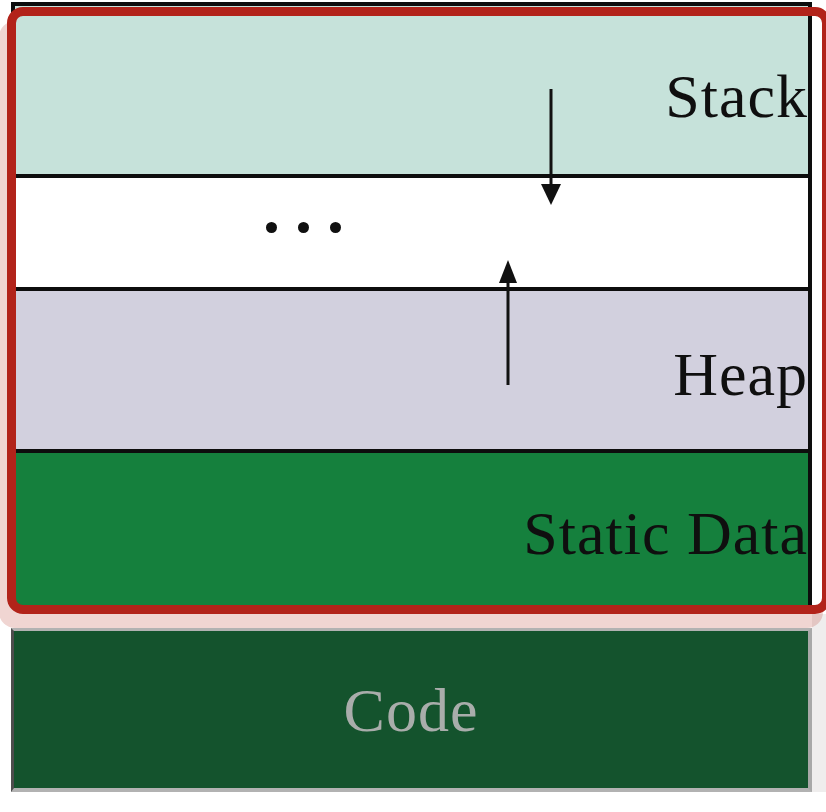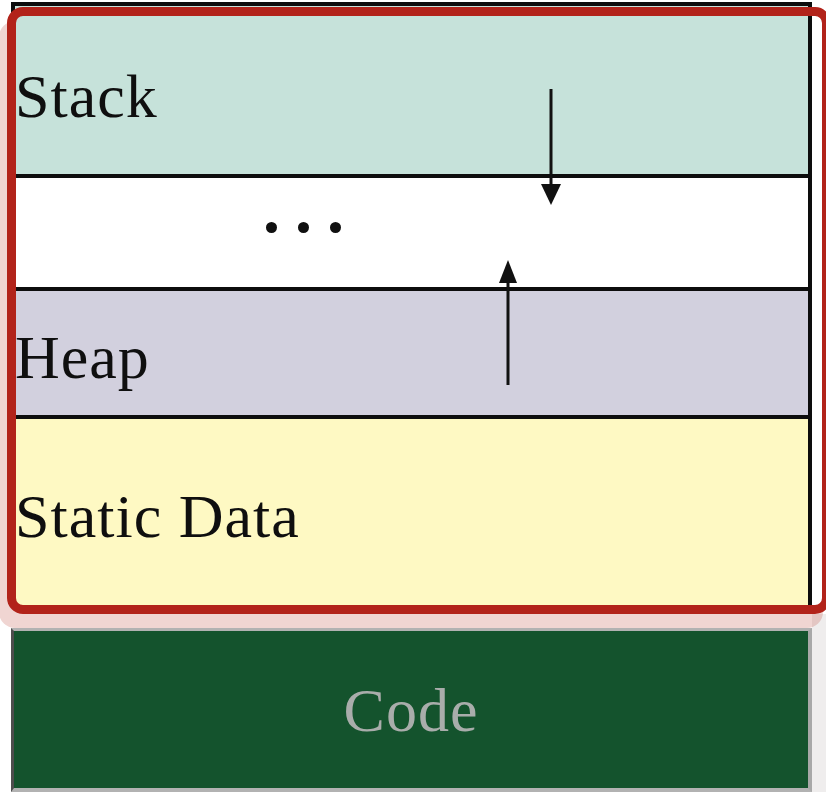--- a/index.html
+++ b/index.html
@@ -6,29 +6,29 @@
   #canvas{
     position:relative;width:826px;height:812px;overflow:hidden;
     background:#ffffff;font-family:"Liberation Serif", serif;
   }
   
   #mem-box{
     position:absolute;left:11px;top:2px;width:801px;height:606px;
     border-top:4px solid #0d0d0d;border-left:4px solid #0d0d0d;border-right:4px solid #0d0d0d;
     box-sizing:border-box;display:flex;flex-direction:column;
   }
-  .sec{position:relative;display:flex;align-items:center;justify-content:flex-start;}
+  .sec{position:relative;display:flex;align-items:center;justify-content:flex-end;}
   .sep{height:4px;background:#0d0d0d;flex:none;}
   .sec-label{
     font-size:62px;letter-spacing:1px;color:#0f0f0f;line-height:1;
     white-space:nowrap;user-select:none;
   }
   #sec-stack{height:168px;flex:none;}
   #sec-gap{height:109px;flex:none;}
-  #sec-heap{height:124px;flex:none;}
+  #sec-heap{height:158px;flex:none;}
   #sec-static{flex:1;}
   
   #dots{position:absolute;left:251px;top:44px;display:flex;gap:21px;}
   #dots span{width:11px;height:11px;border-radius:50%;background:#101010;display:block;}
   
   #code-box{
     position:absolute;left:11px;top:628px;width:801px;height:164px;box-sizing:border-box;
     border-top:3px solid #b2b2b2;border-bottom:4px solid #b2b2b2;
     border-left:3px solid #4d4d4d;border-right:4px solid #a8a8a8;
     display:flex;align-items:center;justify-content:center;
@@ -60,21 +60,21 @@
         <span></span>
         <span></span>
         <span></span>
       </div>
     </div>
     <div class="sep"></div>
     <div class="sec" id="sec-heap" style="background-color: rgb(210, 208, 222);">
       <span class="sec-label" style="transform: translateY(4px); color: rgb(15, 15, 15);">Heap</span>
     </div>
     <div class="sep"></div>
-    <div class="sec" id="sec-static" style="background-color: #fef9c3;">
+    <div class="sec" id="sec-static" style="background-color: #15803d;">
       <span class="sec-label" style="transform: translateY(2px); color: rgb(15, 15, 15);">Static Data</span>
     </div>
   </div>
 
   <div id="code-box" style="background-color: #14532d;">
     <span class="sec-label" style="color: rgb(169, 173, 171);">Code</span>
   </div>
   <div id="right-strip"></div>
 
   <svg id="arrow-layer" viewBox="0 0 826 812">

